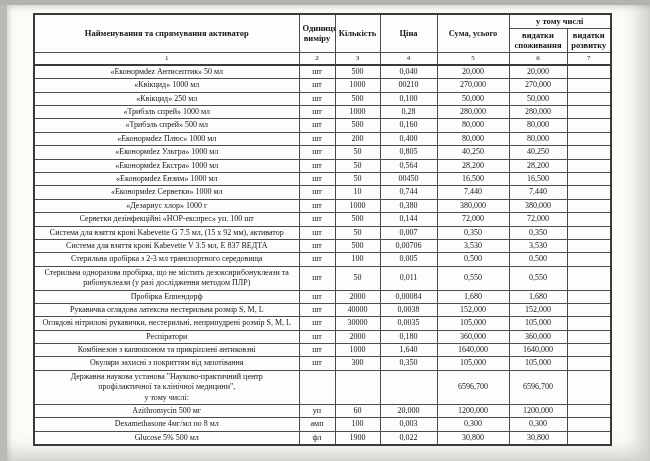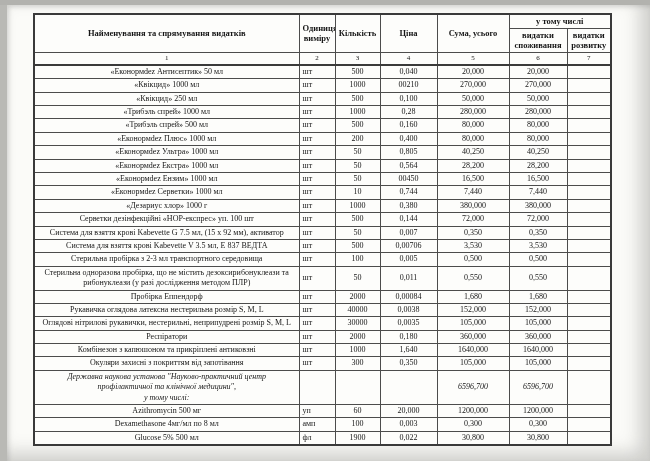--- a/index.html
+++ b/index.html
@@ -38,23 +38,23 @@
   }
   thead tr.nums th{
     font-weight:normal;
     font-size:7px;
     padding:0 2px;
     height:11px;
     border-bottom:2px solid #3a3a3a;
   }
   td{font-size:8px;line-height:1.3;}
   td.col-name{text-align:center;white-space:pre-line;padding-left:4px;}
-  td.col-unit{text-align:left;}
+  td.col-unit{text-align:center;}
   td.col-num{text-align:center;}
-  tr.it td{font-style:italic;}
+  tr.it td{}
   col.c-name{width:265px;}
   col.c-unit{width:36px;}
   col.c-qty{width:45px;}
   col.c-price{width:57px;}
   col.c-sum{width:72px;}
   col.c-cons{width:58px;}
   col.c-dev{width:44px;}
   .edge-top{position:absolute;left:0;top:0;width:650px;height:5px;background:#b2b2ae;}
 </style>
 </head>
@@ -67,21 +67,21 @@
       <col class="c-name">
         <col class="c-unit">
         <col class="c-qty">
         <col class="c-price">
       <col class="c-sum">
         <col class="c-cons">
         <col class="c-dev">
     </colgroup>
     <thead>
       <tr>
-        <th rowspan="2">Найменування та спрямування видатків</th>
+        <th rowspan="2">Найменування та спрямування активатор</th>
         <th rowspan="2">Одиниця виміру</th>
         <th rowspan="2">Кількість</th>
         <th rowspan="2">Ціна</th>
         <th rowspan="2">Сума, усього</th>
         <th colspan="2">у тому числі</th>
       </tr>
       <tr>
         <th>видатки споживання</th>
         <th>видатки розвитку</th>
       </tr>

